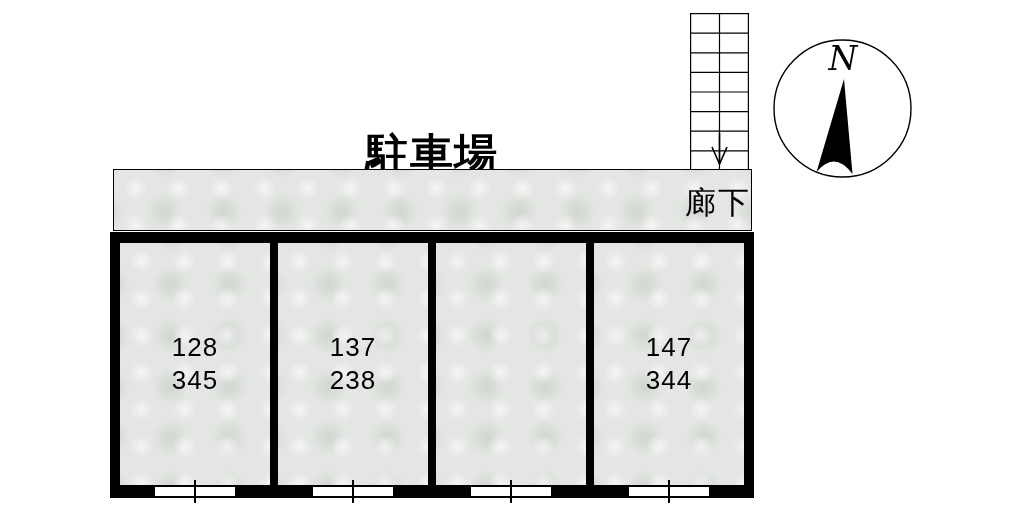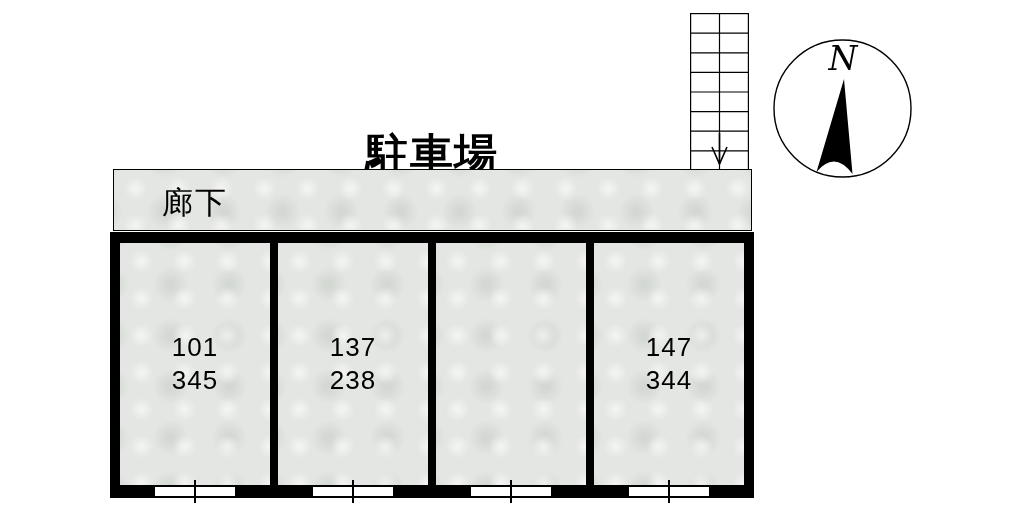--- a/index.html
+++ b/index.html
@@ -16,21 +16,21 @@
     background-size:43px 37px, 59px 51px;
     background-position:0 0, 21px 16px;
   }
   .title{
     position:absolute;left:110px;top:82px;width:644px;
     text-align:center;font-size:43px;font-weight:bold;letter-spacing:1px;margin-top:44px;
   }
   .corridor{
     position:absolute;left:113px;top:169px;width:639px;height:62px;
     border:1px solid #000;box-sizing:border-box;
-    display:flex;align-items:center;justify-content:flex-start;padding-left:48px;
+    display:flex;align-items:center;justify-content:flex-end;
   }
   .corridor span{font-size:31px;padding-top:5px;letter-spacing:2px;}
   .rooms{
     position:absolute;left:110px;top:232px;width:644px;height:266px;
     background:#000;box-sizing:border-box;
     padding:11px 10px 13px 10px;
     display:flex;gap:8px;
   }
   .room{
     flex:1 1 0;position:relative;
@@ -81,21 +81,21 @@
   </svg>
 
   <div class="corridor paper">
     <span>廊下</span>
   </div>
 
   <div class="rooms">
 
     <div class="room paper">
       <div class="nums">
-        <div>101</div>
+        <div>128</div>
         <div>345</div>
       </div>
       <div class="window">
         <div class="mullion"></div>
       </div>
     </div>
 
 
     <div class="room paper">
       <div class="nums">

